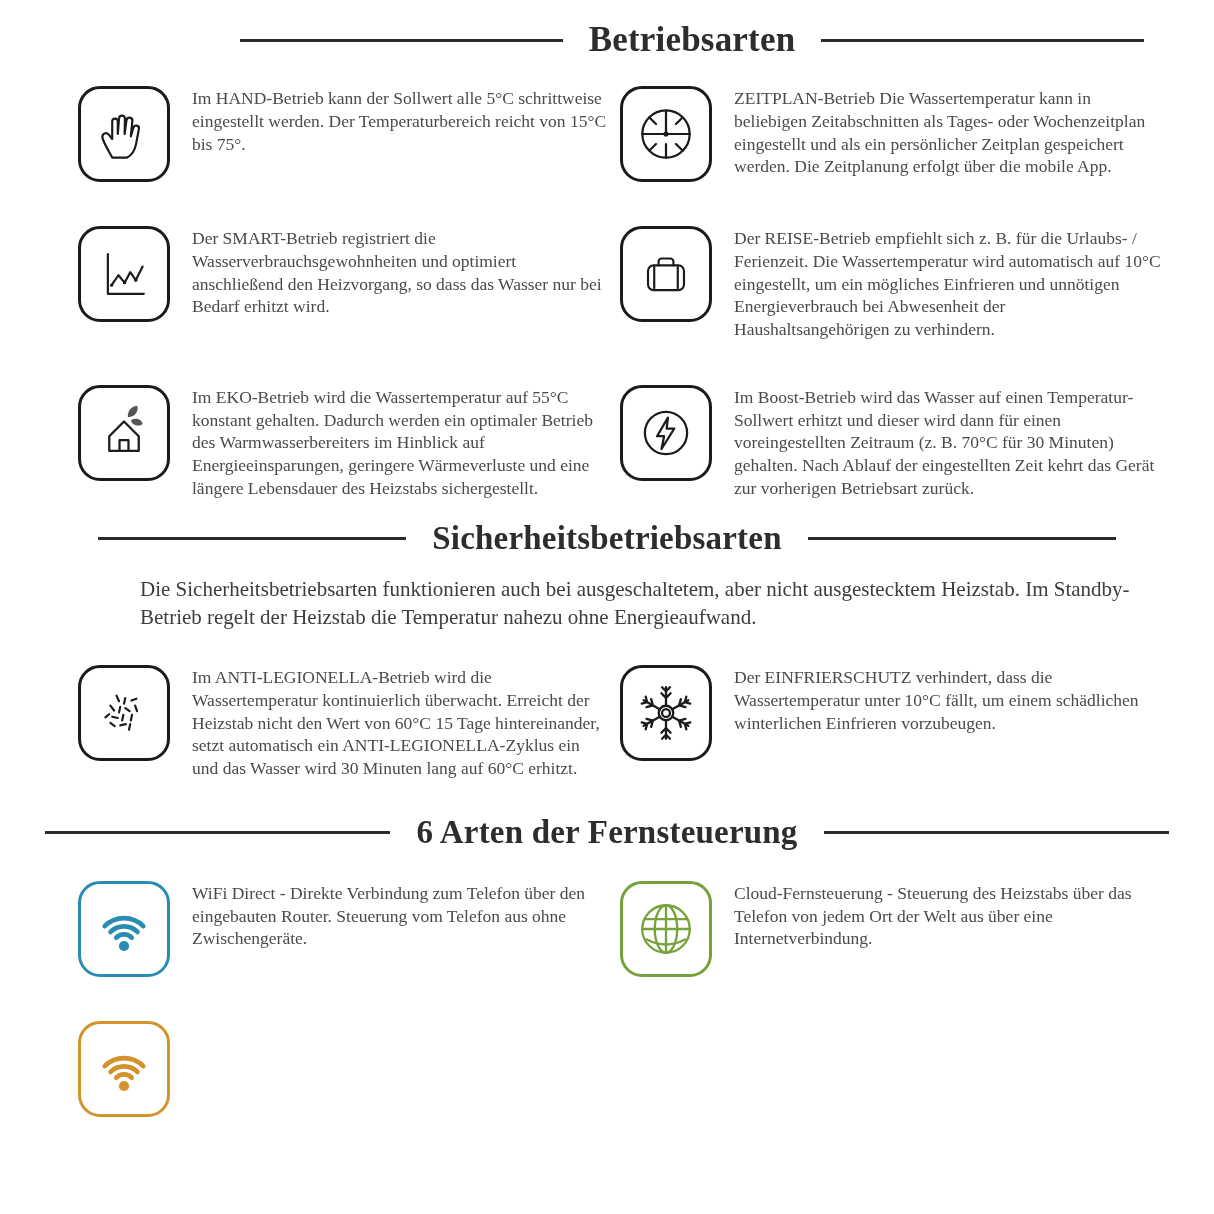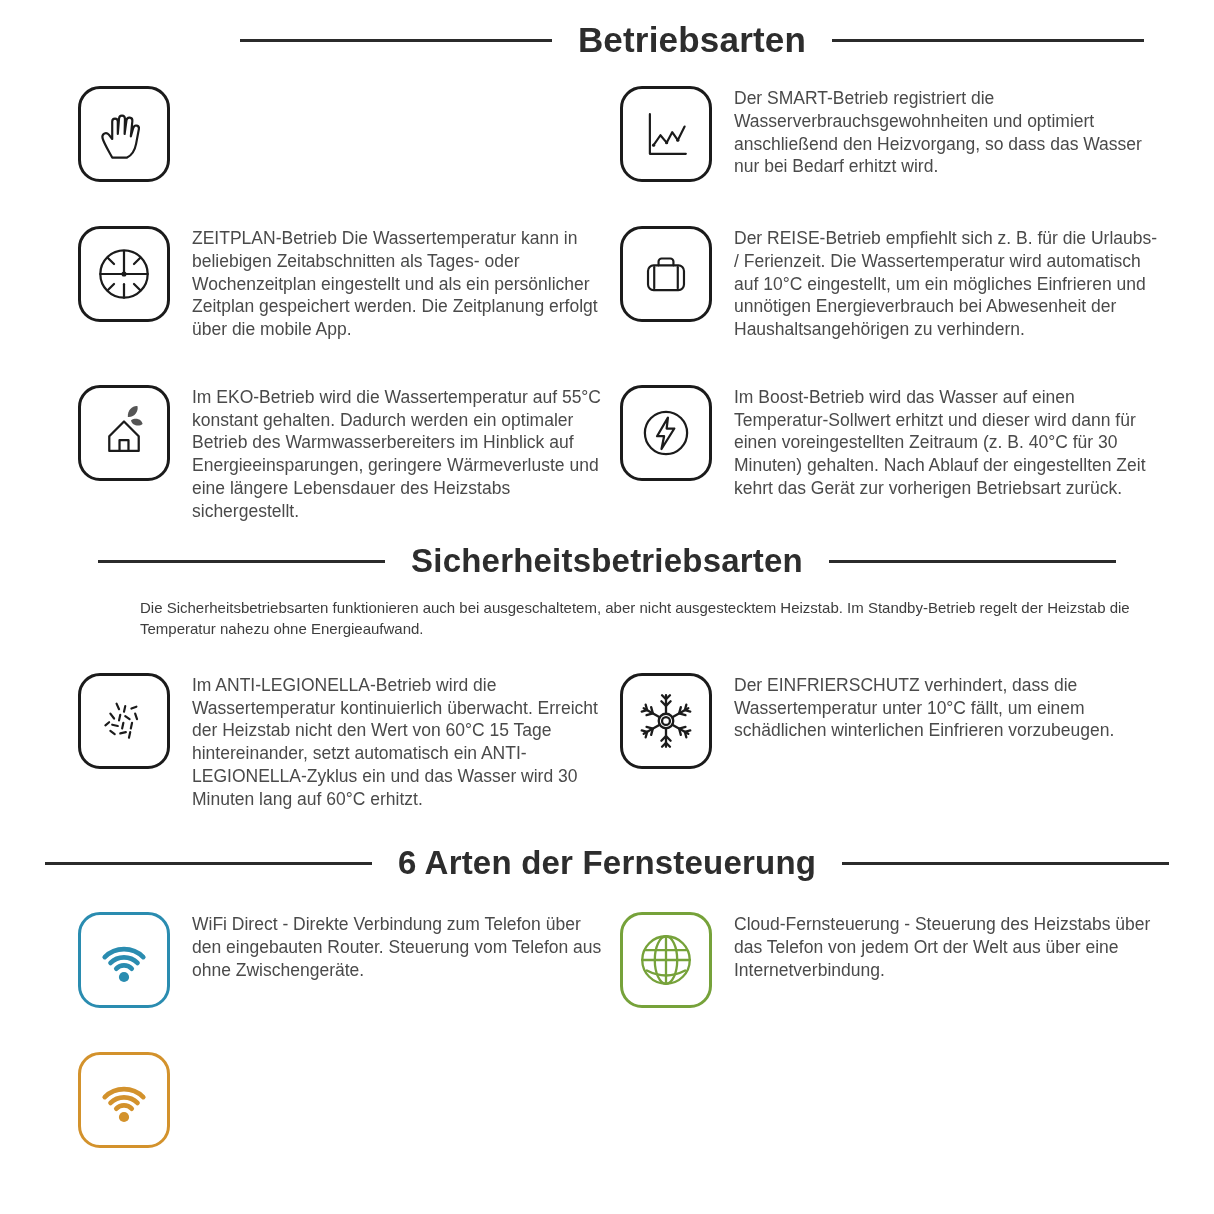--- a/index.html
+++ b/index.html
@@ -1,21 +1,21 @@
 <!DOCTYPE html>
 <html><head>
 <meta charset="utf-8">
 <style>
   html,body{margin:0;padding:0;}
   body{
     width:1214px;height:1214px;background:#ffffff;
     font-family:"Liberation Sans", sans-serif;color:#4a4a4a;
     overflow:hidden;
   }
-  .page{width:1214px;height:1214px;}
+  .page{width:1214px;height:1214px;font-family:Liberation Serif, serif;}
 
   
   .header{display:flex;align-items:center;gap:26px;font-weight:bold;color:#2d2d2d;}
   .header .line{height:3px;background:#2b2b2b;flex:1;}
   .header .title{white-space:nowrap;letter-spacing:0.2px;}
   .header-modes{padding:20px 70px 0 240px;font-size:35px;margin-bottom:26px;}
   .header-safety{padding:0 98px;font-size:33px;margin-top:20px;margin-bottom:14px;}
   .header-remote{padding:0 45px;font-size:33px;margin-top:34px;margin-bottom:30px;}
 
   
@@ -26,21 +26,21 @@
   .icon-box{
     width:92px;height:96px;flex:0 0 auto;box-sizing:border-box;
     border:3.5px solid #1b1b1b;border-radius:22px;
     display:flex;align-items:center;justify-content:center;background:#fff;
   }
   .icon-box.accent{border-width:3.5px;}
   .item-text{font-size:17.5px;line-height:1.3;padding-top:1px;color:#4a4a4a;max-width:416px;}
   .col-right .item-text{max-width:430px;}
 
   .intro{
-    font-size:15px;line-height:1.35;color:#3d3d3d;
+    font-size:21px;line-height:1.35;color:#3d3d3d;
     padding:4px 80px 0 140px;margin-bottom:34px;
   }
 
   svg{display:block;}
   .stroke-ico{stroke:#1b1b1b;fill:none;stroke-width:3.5;stroke-linecap:round;stroke-linejoin:round;}
   .accent svg .c-stroke{stroke:currentColor;fill:none;stroke-linecap:round;stroke-linejoin:round;}
 </style>
 </head>
 <body>
 
@@ -53,52 +53,53 @@
   </div>
 
   <div class="grid">
 
     <div class="item col-left">
       <div class="icon-box">
         <svg width="62" height="62" viewBox="0 0 100 100" class="stroke-ico">
           <path d="M31,88 C27,80 18,66 15.5,57 C13.5,50 21,45.5 25.5,51 L31,58 L31,30 C31,23.5 40,23.5 40,30 L40,50 L42,25 C42.5,18.5 51.5,19 51.5,25.5 L51,50 L54,28 C55,21.5 64,22.5 63.5,29 L61,54 L65,40 C67,34 75,36 74,42 L69.5,66 C67,79 61,85 55,88 Z"></path>
         </svg>
       </div>
-    </div>
-
-    <div class="item col-left">
-      <div class="icon-box">
-        <svg width="62" height="62" viewBox="0 0 100 100" class="stroke-ico" stroke-width="4">
-          <path d="M24,18 V82 H82"></path>
-          <polyline points="30,68 41,52 51,64 60,47 69,60 80,38"></polyline>
-          <circle cx="30" cy="68" r="2.6" fill="#1b1b1b" stroke="none"></circle>
-          <circle cx="51" cy="64" r="2.6" fill="#1b1b1b" stroke="none"></circle>
-          <circle cx="69" cy="60" r="2.6" fill="#1b1b1b" stroke="none"></circle>
-        </svg>
-      </div>
-      <div class="item-text">Der SMART-Betrieb registriert die Wasserverbrauchsgewohnheiten und optimiert anschließend den Heizvorgang, so dass das Wasser nur bei Bedarf erhitzt wird.</div>
+      <div class="item-text">Im HAND-Betrieb kann der Sollwert alle 5°C schrittweise eingestellt werden. Der Temperaturbereich reicht von 15°C bis 75°.</div>
     </div>
 
     <div class="item col-right">
       <div class="icon-box">
         <svg width="64" height="64" viewBox="0 0 100 100" class="stroke-ico">
           <circle cx="50" cy="50" r="37"></circle>
           <line x1="50" y1="15" x2="50" y2="50"></line>
           <line x1="13" y1="50" x2="87" y2="50"></line>
           <line x1="75.5" y1="24.5" x2="65.6" y2="34.4"></line>
           <line x1="24.5" y1="24.5" x2="34.4" y2="34.4"></line>
           <line x1="24.5" y1="75.5" x2="34.4" y2="65.6"></line>
           <line x1="75.5" y1="75.5" x2="65.6" y2="65.6"></line>
           <line x1="50" y1="87" x2="50" y2="66"></line>
           <circle cx="50" cy="50" r="4" fill="#1b1b1b" stroke="none"></circle>
         </svg>
       </div>
       <div class="item-text">ZEITPLAN-Betrieb Die Wassertemperatur kann in beliebigen Zeitabschnitten als Tages- oder Wochenzeitplan eingestellt und als ein persönlicher Zeitplan gespeichert werden. Die Zeitplanung erfolgt über die mobile App.</div>
     </div>
 
+    <div class="item col-left">
+      <div class="icon-box">
+        <svg width="62" height="62" viewBox="0 0 100 100" class="stroke-ico" stroke-width="4">
+          <path d="M24,18 V82 H82"></path>
+          <polyline points="30,68 41,52 51,64 60,47 69,60 80,38"></polyline>
+          <circle cx="30" cy="68" r="2.6" fill="#1b1b1b" stroke="none"></circle>
+          <circle cx="51" cy="64" r="2.6" fill="#1b1b1b" stroke="none"></circle>
+          <circle cx="69" cy="60" r="2.6" fill="#1b1b1b" stroke="none"></circle>
+        </svg>
+      </div>
+      <div class="item-text">Der SMART-Betrieb registriert die Wasserverbrauchsgewohnheiten und optimiert anschließend den Heizvorgang, so dass das Wasser nur bei Bedarf erhitzt wird.</div>
+    </div>
+
     <div class="item col-right">
       <div class="icon-box">
         <svg width="62" height="62" viewBox="0 0 100 100" class="stroke-ico">
           <rect x="21" y="36" width="58" height="40" rx="9"></rect>
           <path d="M38,36 V30 a5,5 0 0 1 5,-5 h14 a5,5 0 0 1 5,5 v6"></path>
           <line x1="31" y1="39" x2="31" y2="73"></line>
           <line x1="69" y1="39" x2="69" y2="73"></line>
         </svg>
       </div>
       <div class="item-text">Der REISE-Betrieb empfiehlt sich z. B. für die Urlaubs- / Ferienzeit. Die Wassertemperatur wird automatisch auf 10°C eingestellt, um ein mögliches Einfrieren und unnötigen Energieverbrauch bei Abwesenheit der Haushaltsangehörigen zu verhindern.</div>
@@ -116,21 +117,21 @@
       <div class="item-text">Im EKO-Betrieb wird die Wassertemperatur auf 55°C konstant gehalten. Dadurch werden ein optimaler Betrieb des Warmwasserbereiters im Hinblick auf Energieeinsparungen, geringere Wärmeverluste und eine längere Lebensdauer des Heizstabs sichergestellt.</div>
     </div>
 
     <div class="item col-right">
       <div class="icon-box">
         <svg width="64" height="64" viewBox="0 0 100 100" class="stroke-ico">
           <circle cx="50" cy="50" r="33"></circle>
           <path d="M53,26 L36,55 H47 L43,75 L63,43 H51 Z"></path>
         </svg>
       </div>
-      <div class="item-text">Im Boost-Betrieb wird das Wasser auf einen Temperatur-Sollwert erhitzt und dieser wird dann für einen voreingestellten Zeitraum (z. B. 40°C für 30 Minuten) gehalten. Nach Ablauf der eingestellten Zeit kehrt das Gerät zur vorherigen Betriebsart zurück.</div>
+      <div class="item-text">Im Boost-Betrieb wird das Wasser auf einen Temperatur-Sollwert erhitzt und dieser wird dann für einen voreingestellten Zeitraum (z. B. 70°C für 30 Minuten) gehalten. Nach Ablauf der eingestellten Zeit kehrt das Gerät zur vorherigen Betriebsart zurück.</div>
     </div>
   </div>
 
   <div class="header header-safety">
     <div class="line"></div>
     <div class="title">Sicherheitsbetriebsarten</div>
     <div class="line"></div>
   </div>
 
   <div class="intro">Die Sicherheitsbetriebsarten funktionieren auch bei ausgeschaltetem, aber nicht ausgestecktem Heizstab. Im Standby-Betrieb regelt der Heizstab die Temperatur nahezu ohne Energieaufwand.</div>

